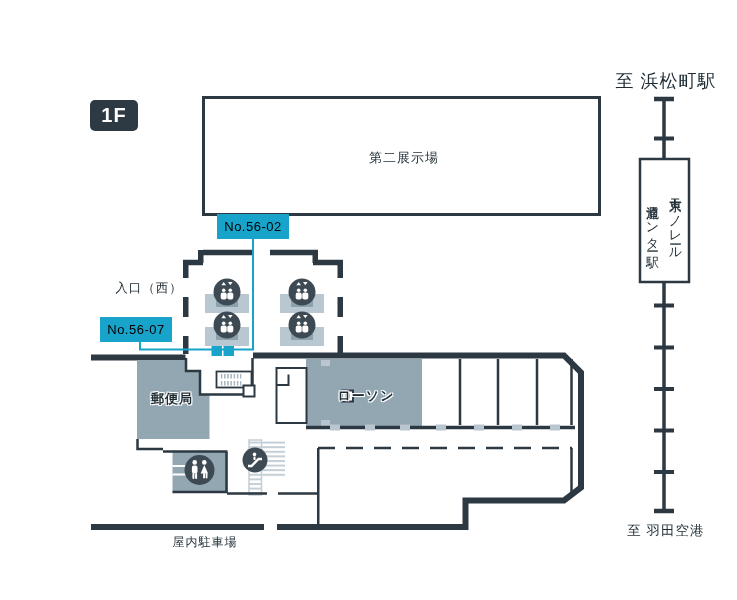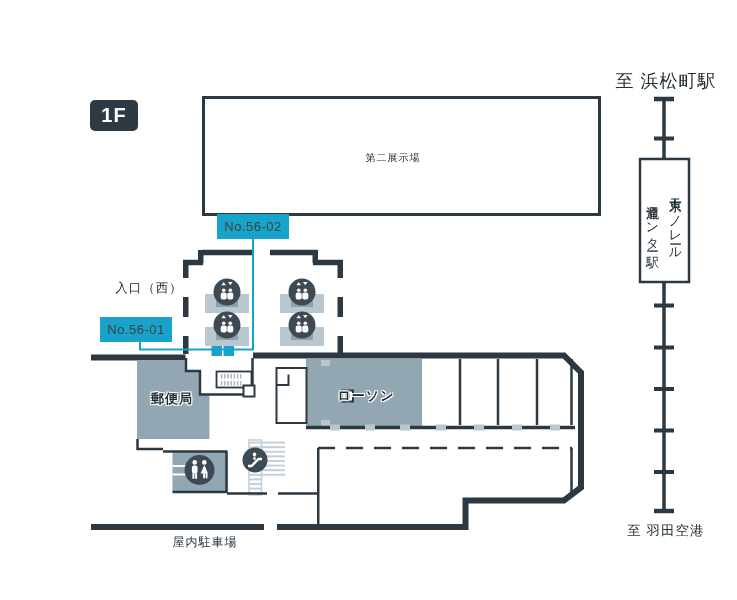--- a/index.html
+++ b/index.html
@@ -6,21 +6,21 @@
   #stage{position:relative;width:737px;height:600px;background:#fff;overflow:hidden;
          font-family:"Liberation Sans","DejaVu Sans",sans-serif;}
   #plan{position:absolute;left:0;top:0;}
   .lbl{position:absolute;transform:translate(-50%,-50%);white-space:nowrap;
        color:#1d2b33;font-size:13px;letter-spacing:1px;z-index:5;}
   .halo{font-weight:bold;
         text-shadow:-1px -1px 0 #fff,1px -1px 0 #fff,-1px 1px 0 #fff,1px 1px 0 #fff,0 0 2px #fff;}
   .badge{position:absolute;left:90px;top:100px;width:48px;height:31px;background:#2d3a43;
          border-radius:5px;color:#fff;font-size:20px;font-weight:bold;display:flex;
          align-items:center;justify-content:center;z-index:5;letter-spacing:1px;}
-  .booth{position:absolute;width:72px;height:25px;background:#18a4ca;color:#404040;
+  .booth{position:absolute;width:72px;height:25px;background:#18a4ca;color:#000000;
          font-size:13px;display:flex;align-items:center;justify-content:center;
          z-index:6;letter-spacing:.5px;}
   .vtext{position:absolute;writing-mode:vertical-rl;text-orientation:upright;
          font-size:13px;color:#1d2b33;height:110px;width:15px;text-align:center;
          letter-spacing:1px;z-index:5;line-height:15px;}
 </style>
 </head>
 <body>
 
 <div id="stage">
@@ -201,24 +201,24 @@
     <g stroke="#2c3942" fill="none">
       <path stroke-width="3.5" d="M664,99 V511"></path>
       <path stroke-width="4.5" d="M654,99 H674 M654,511 H674"></path>
       <path stroke-width="4" d="M654,138.5 H674 M654,305.5 H674 M654,347.5 H674 M654,389 H674 M654,430.5 H674 M654,472 H674"></path>
     </g>
     <rect x="640" y="159" width="49" height="123" fill="#fff" stroke="#2c3942" stroke-width="2.5"></rect>
   </svg>
 
   <div class="badge">1F</div>
 
-  <div class="lbl" style="left:393px;top:158px;font-size:10px;">第二展示場</div>
+  <div class="lbl" style="left:404px;top:158px;font-size:13px;">第二展示場</div>
 
   <div class="booth" style="left:217px;top:214px;">No.56-02</div>
-  <div class="booth" style="left:100px;top:317px;">No.56-01</div>
+  <div class="booth" style="left:100px;top:317px;">No.56-07</div>
 
   <div class="lbl" style="left:149px;top:288px;font-size:12.5px;">入口（西）</div>
 
   <div class="lbl halo" style="left:172px;top:399px;">郵便局</div>
   <div class="lbl halo" style="left:366px;top:396px;">ローソン</div>
 
   <div class="lbl" style="left:205px;top:542px;font-size:12px;">屋内駐車場</div>
 
   <div class="lbl" style="left:666px;top:81px;font-size:18px;">至 浜松町駅</div>
   <div class="lbl" style="left:666px;top:531px;font-size:13.5px;">至 羽田空港</div>

